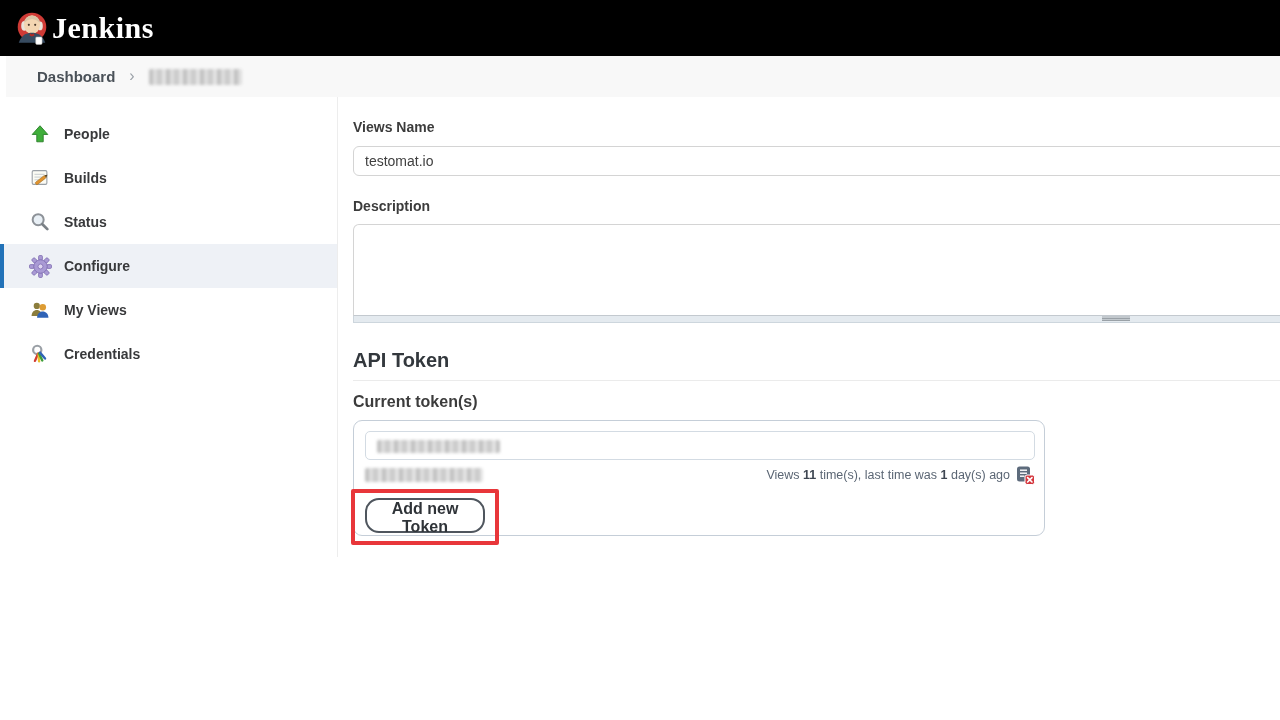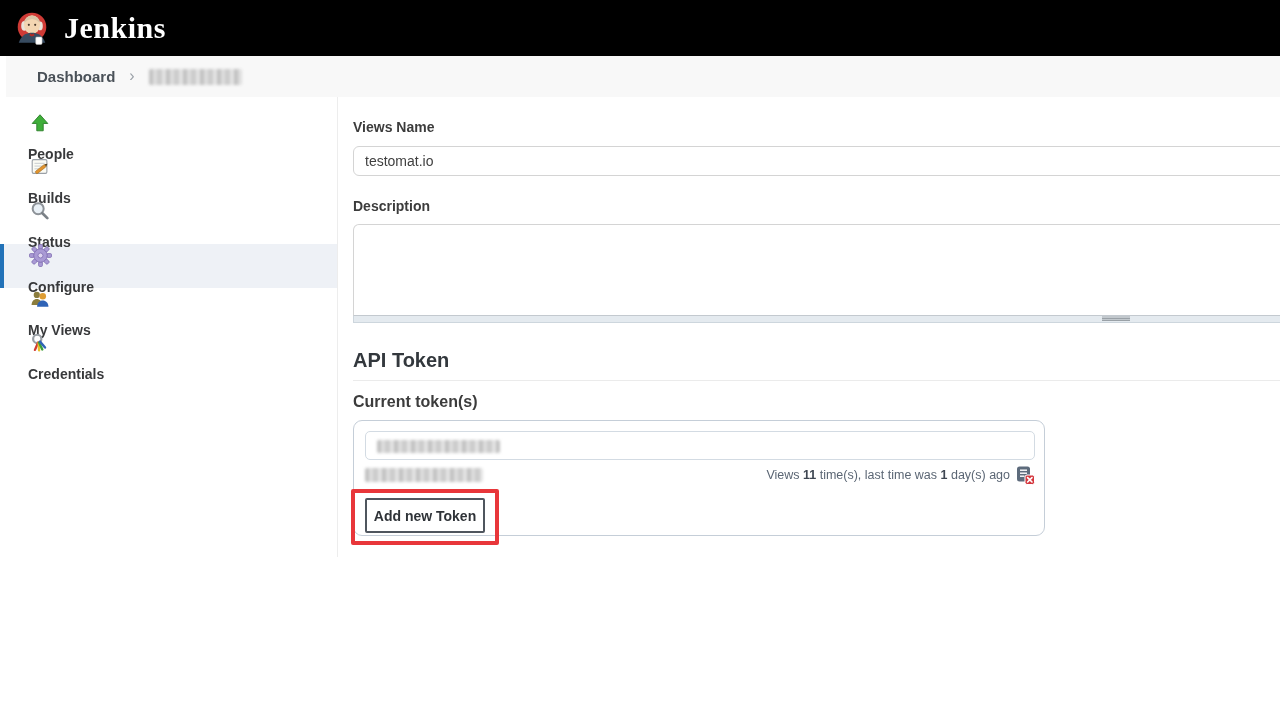--- a/index.html
+++ b/index.html
@@ -3,35 +3,35 @@
 <meta charset="utf-8">
 <style>
   * { margin:0; padding:0; box-sizing:border-box; }
   html,body { width:1280px; height:720px; overflow:hidden; background:#ffffff;
               font-family:"Liberation Sans", sans-serif; }
   body { position:relative; }
 
   
   .topbar { position:absolute; left:0; top:0; width:1280px; height:56px;
             background:#000000; display:flex; align-items:center; padding-left:14px; }
-  .logo-wrap { display:flex; align-items:center; gap:14px; cursor:pointer; }
+  .logo-wrap { display:flex; align-items:center; gap:2px; cursor:pointer; }
   .app-title { color:#ffffff; font-family:"Liberation Serif", serif; font-weight:700;
                font-size:30px; letter-spacing:0.5px; }
 
   
   .breadcrumb { position:absolute; left:6px; top:56px; width:1280px; height:41px;
                 background:#f8f8f8; display:flex; align-items:center; padding-left:31px; }
   .crumb { font-size:15px; font-weight:700; color:#4a5158; cursor:pointer; }
   .crumb-sep { color:#9ba1a8; font-size:16px; margin:0 14px 2px 14px; }
 
   
   .sidebar { position:absolute; left:0; top:97px; width:338px; height:460px;
              background:#ffffff; border-right:1px solid #ededed; padding-top:15px; }
-  .side-item { height:44px; display:flex; align-items:flex-start; gap:12px;
-               padding-left:24px; cursor:pointer; border-left:4px solid transparent;flex-direction:column; }
+  .side-item { height:44px; display:flex; align-items:center; gap:12px;
+               padding-left:24px; cursor:pointer; border-left:4px solid transparent; }
   .side-item.selected { background:#eef1f6; border-left-color:#2272b8; }
   .side-item .icn { width:24px; height:24px; display:flex; align-items:center; justify-content:center; }
   .side-label { font-size:14px; font-weight:700; color:#38393b; }
 
   
   .main { position:absolute; left:353px; top:97px; width:927px; height:623px; overflow:hidden; }
   .field-label { position:absolute; left:0; font-size:14px; font-weight:700; color:#3c3c3c; }
   .text-input { position:absolute; left:0; width:1524px; height:30px;
                 border:1.5px solid #d4d4d4; border-radius:6px; background:#fff;
                 font-size:14px; color:#404040; padding:0 11px;
@@ -51,22 +51,22 @@
   .token-box { position:absolute; left:0; top:323px; width:692px; height:116px;
                border:1px solid #c5ced8; border-radius:9px; background:#fff; }
   .token-name-input { position:absolute; left:11px; top:10px; width:670px; height:29px;
                       border:1px solid #d3dbe3; border-radius:5px; background:#fff; }
   .usage-row { position:absolute; left:11px; top:44px; width:670px; height:20px;
                display:flex; align-items:center; }
   .usage-text { margin-left:auto; font-size:12.5px; color:#5b6674; white-space:pre; }
   .usage-text b { color:#3f4752; }
   .revoke-btn { width:20px; height:20px; margin-left:5px; cursor:pointer; display:flex; align-items:center; }
   .add-token-btn { position:absolute; left:11px; top:77px; width:120px; height:35px;
-                   background:#fff; border:2px solid #4f565e; border-radius:2px;
-                   font-family:"Liberation Sans", sans-serif; font-size:14px; font-weight:700;
+                   background:#fff; border:2px solid #4f565e; border-radius:14px;
+                   font-family:"Liberation Sans", sans-serif; font-size:16px; font-weight:700;
                    color:#2f3338; cursor:pointer; }
 
   
   .redact { background-image:
               repeating-linear-gradient(90deg,#c1c1c1 0 4px,#dedede 4px 8px,#cbcbcb 8px 13px,#e4e4e4 13px 17px),
               repeating-linear-gradient(0deg,rgba(150,150,150,.5) 0 3px,rgba(235,235,235,.5) 3px 6px);
             filter:blur(1.4px); border-radius:2px; }
   .crumb-redact { width:93px; height:16px; margin-top:1px; }
   .tokenname-redact { position:absolute; left:11px; top:8px; width:123px; height:13px; }
   .date-redact { width:118px; height:14px; }

